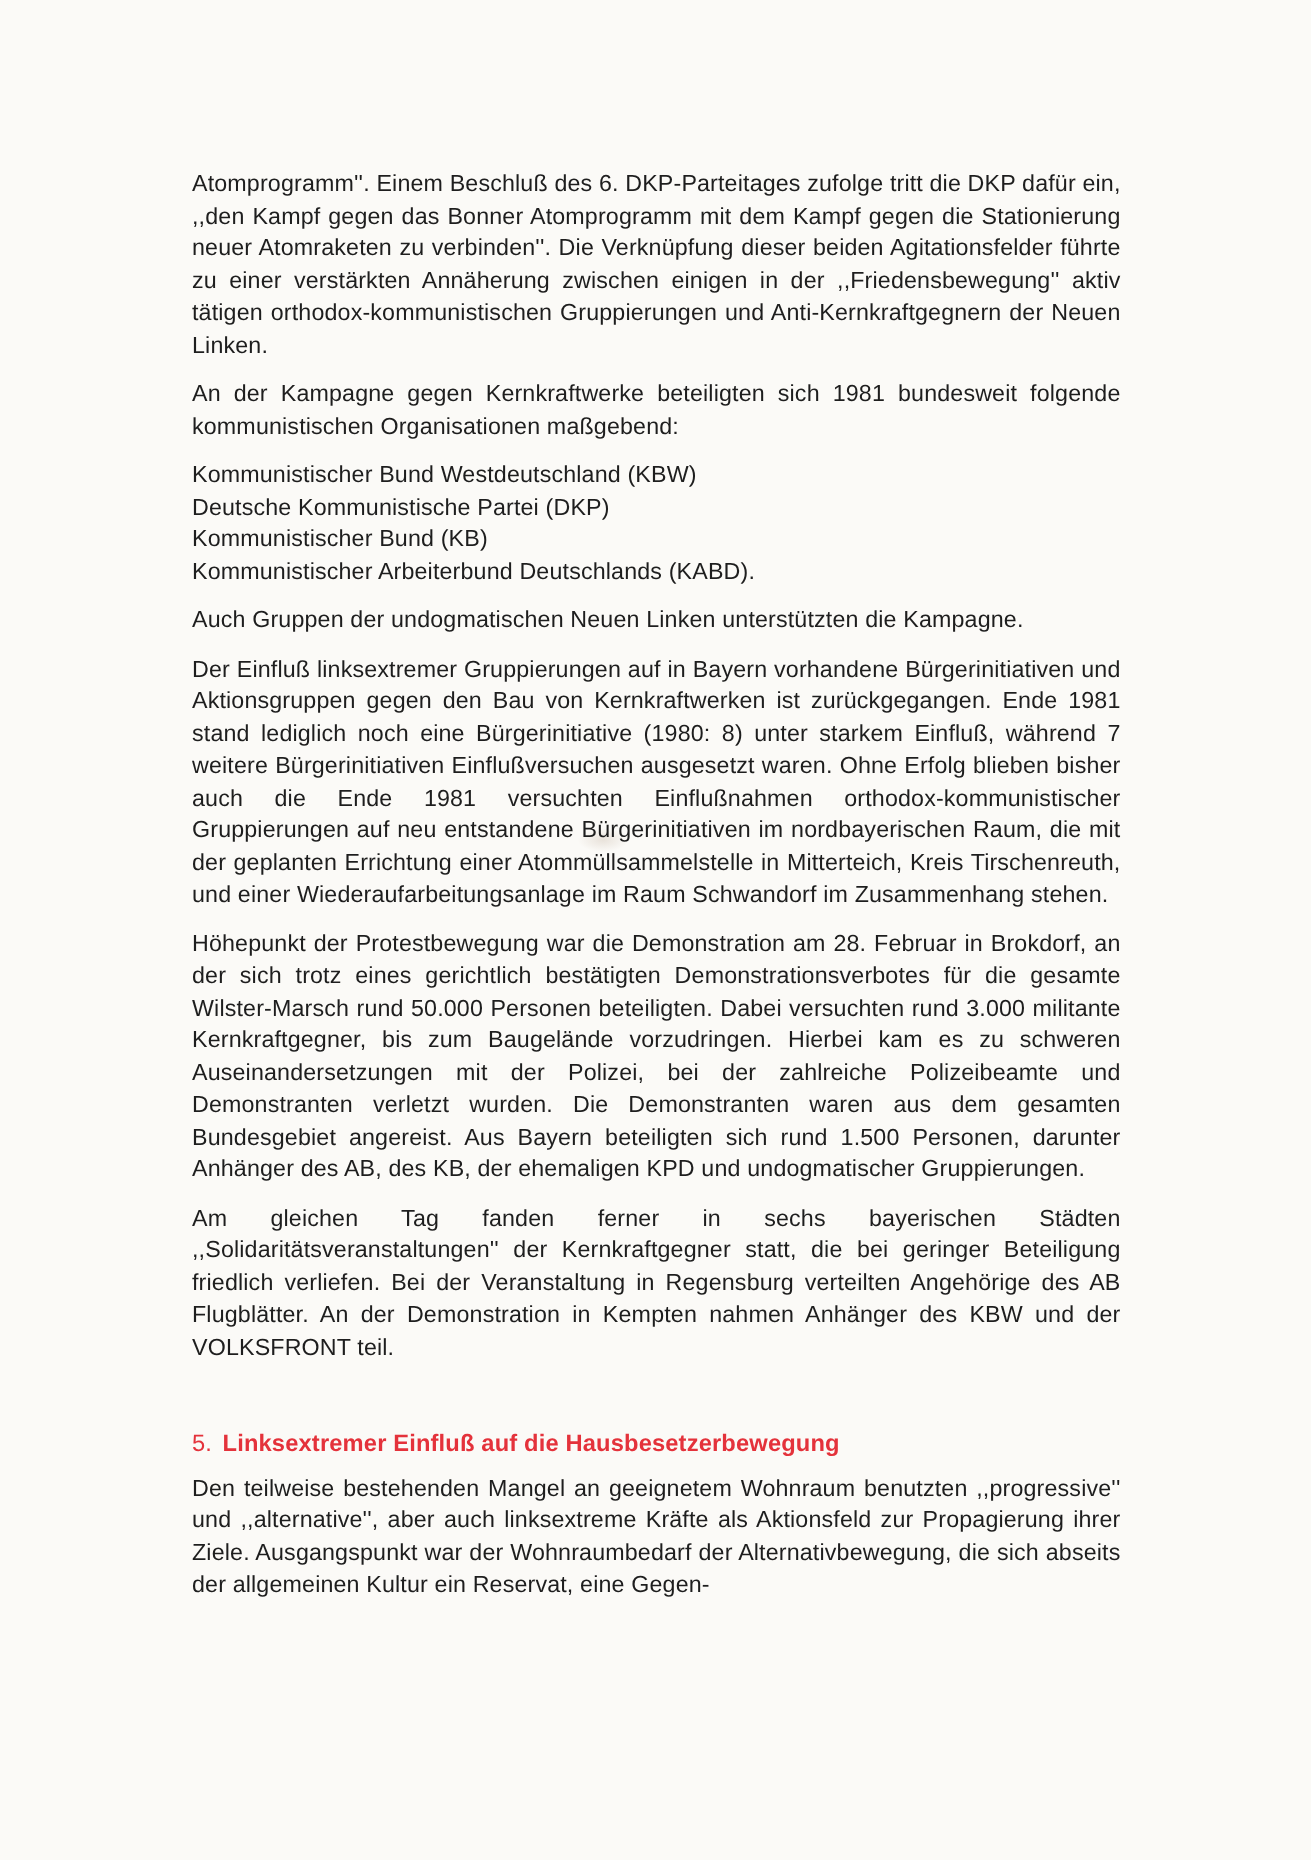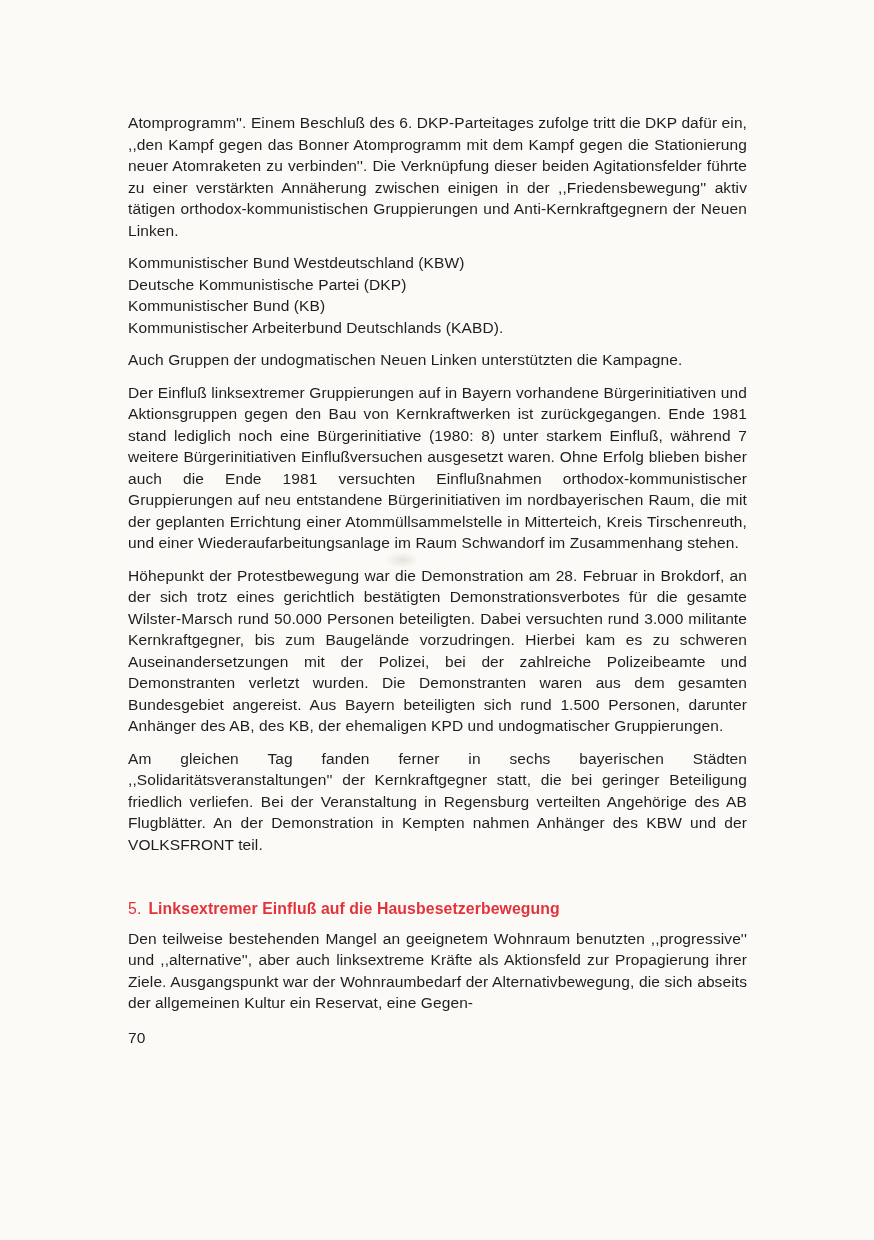--- a/index.html
+++ b/index.html
@@ -85,20 +85,21 @@
 <body>
 
 <div class="page">
 
   <div class="scan-smudge"></div>
 
   <main class="text-block">
 
     <p class="para">Atomprogramm''. Einem Beschluß des 6. DKP-Parteitages zufolge tritt die DKP dafür ein, ,,den Kampf gegen das Bonner Atomprogramm mit dem Kampf gegen die Stationierung neuer Atomraketen zu verbinden''. Die Verknüpfung dieser beiden Agitationsfelder führte zu einer verstärkten Annäherung zwischen einigen in der ,,Friedensbewegung'' aktiv tätigen orthodox-kommunistischen Gruppierungen und Anti-Kernkraftgegnern der Neuen Linken.</p>
 
+    <p class="para">An der Kampagne gegen Kernkraftwerke beteiligten sich 1981 bundesweit folgende kommunistischen Organisationen maßgebend:</p>
 
     <div class="org-list">
       <div class="org-line">Kommunistischer Bund Westdeutschland (KBW)</div>
       <div class="org-line">Deutsche Kommunistische Partei (DKP)</div>
       <div class="org-line">Kommunistischer Bund (KB)</div>
       <div class="org-line">Kommunistischer Arbeiterbund Deutschlands (KABD).</div>
     </div>
 
     <p class="para">Auch Gruppen der undogmatischen Neuen Linken unterstützten die Kampagne.</p>
 
@@ -107,16 +108,15 @@
     <p class="para">Höhepunkt der Protestbewegung war die Demonstration am 28. Februar in Brokdorf, an der sich trotz eines gerichtlich bestätigten Demonstrationsverbotes für die gesamte Wilster-Marsch rund 50.000 Personen beteiligten. Dabei versuchten rund 3.000 militante Kernkraftgegner, bis zum Baugelände vorzudringen. Hierbei kam es zu schweren Auseinandersetzungen mit der Polizei, bei der zahlreiche Polizeibeamte und Demonstranten verletzt wurden. Die Demonstranten waren aus dem gesamten Bundesgebiet angereist. Aus Bayern beteiligten sich rund 1.500 Personen, darunter Anhänger des AB, des KB, der ehemaligen KPD und undogmatischer Gruppierungen.</p>
 
     <p class="para">Am gleichen Tag fanden ferner in sechs bayerischen Städten ,,Solidaritätsveranstaltungen'' der Kernkraftgegner statt, die bei geringer Beteiligung friedlich verliefen. Bei der Veranstaltung in Regensburg verteilten Angehörige des AB Flugblätter. An der Demonstration in Kempten nahmen Anhänger des KBW und der VOLKSFRONT teil.</p>
 
     <h2 class="section-heading">
       <span class="section-number">5.</span><span class="section-title">Linksextremer Einfluß auf die Hausbesetzerbewegung</span>
     </h2>
 
     <p class="para">Den teilweise bestehenden Mangel an geeignetem Wohnraum benutzten ,,progressive'' und ,,alternative'', aber auch linksextreme Kräfte als Aktionsfeld zur Propagierung ihrer Ziele. Ausgangspunkt war der Wohnraumbedarf der Alternativbewegung, die sich abseits der allgemeinen Kultur ein Reservat, eine Gegen-</p>
 
-    <div class="page-number">70</div>
 
   </main>
 </div>
 
 </body></html>

